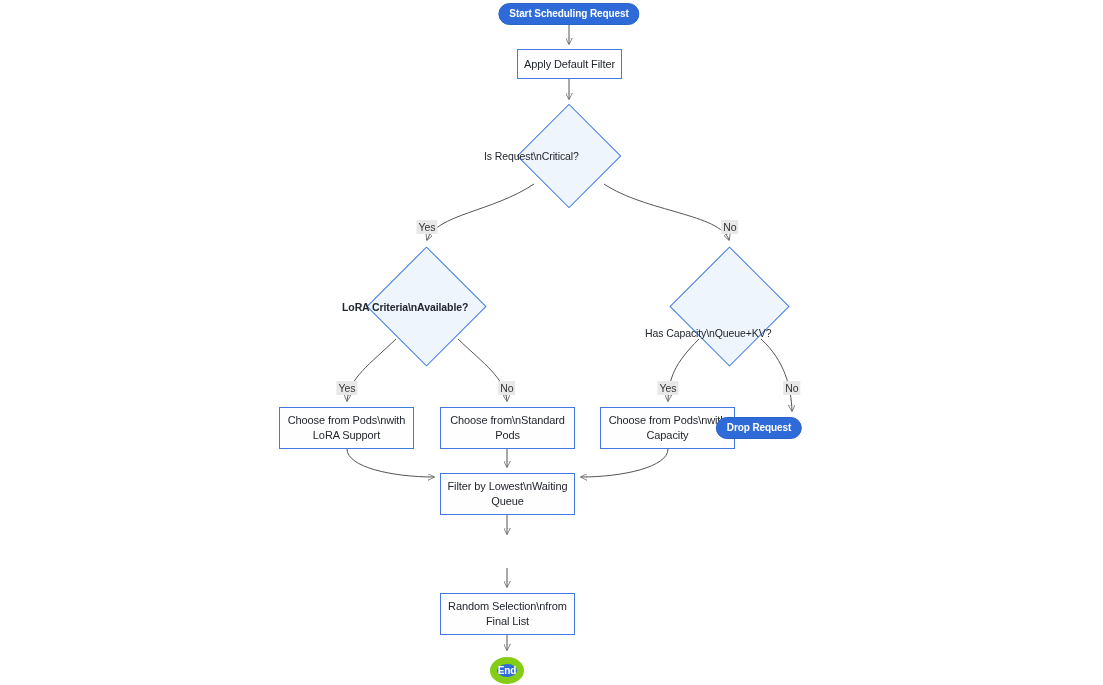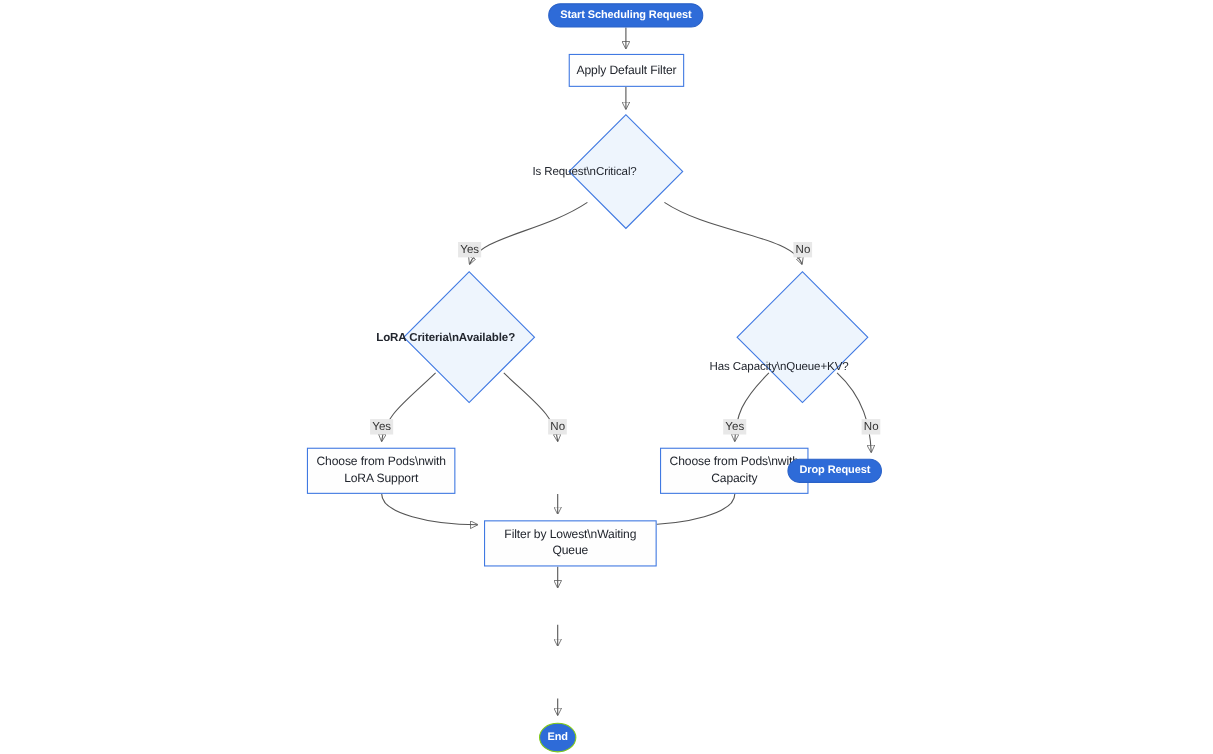--- a/index.html
+++ b/index.html
@@ -16,21 +16,21 @@
   #canvas{position:relative;width:1103px;height:685px;background:#ffffff;overflow:hidden;}
   svg.edges{position:absolute;left:0;top:0;pointer-events:none;}
   svg.edges path{stroke:var(--edge);stroke-width:1;fill:none;}
 
   .node{position:absolute;box-sizing:border-box;display:flex;align-items:center;justify-content:center;
         color:var(--text);font-size:11px;letter-spacing:-0.1px;line-height:1.32;
         text-align:center;white-space:pre;}
   .rect{background:var(--rect-fill);border:1px solid var(--node-border);}
   .pill{background:var(--accent);border:1px solid #2a62c8;color:#ffffff;font-weight:700;
         border-radius:12px;padding:0 10px;height:22px;transform:translateX(-50%);font-size:10px;}
-  .terminal-circle{background:var(--accent);border:1px solid #84cc16;color:#ffffff;font-weight:700;
+  .terminal-circle{background:var(--accent);border:7px solid #84cc16;color:#ffffff;font-weight:700;
         border-radius:50%;width:34px;height:27px;transform:translateX(-50%);font-size:10px;}
   .diamond-shape{position:absolute;box-sizing:border-box;background:var(--diamond-fill);
         border:1px solid var(--node-border);transform:rotate(45deg);}
   .diamond-label{position:absolute;width:170px;transform:translate(-50%,-50%);
         color:var(--text);font-size:10.5px;letter-spacing:-0.1px;white-space:pre;}
   .edge-label{position:absolute;transform:translate(-50%,-50%);background:var(--label-bg);
         color:#333;font-size:10.5px;padding:0px 2px;line-height:14px;}
 </style>
 </head>
 <body>
@@ -68,30 +68,34 @@
 
   <div class="diamond-shape" style="left:384px;top:264px;width:85px;height:85px;"></div>
   <div class="diamond-label" style="left:427px;top:307px;font-weight:bold;">LoRA Criteria\nAvailable?</div>
 
   <div class="diamond-shape" style="left:687px;top:264px;width:85px;height:85px;"></div>
   <div class="diamond-label" style="left:730px;top:307px;margin-top:26px;">Has Capacity\nQueue+KV?</div>
 
   <div class="node rect" style="left:279px;top:407px;width:135px;height:42px;">Choose from Pods\nwith
 LoRA Support</div>
 
+  <div class="node rect" style="left:440px;top:407px;width:135px;height:42px;">Choose from\nStandard
+Pods</div>
 
   <div class="node rect" style="left:600px;top:407px;width:135px;height:42px;">Choose from Pods\nwith
 Capacity</div>
 
   <div class="node pill" style="left:759px;top:417px;">Drop Request</div>
 
-  <div class="node rect" style="left:440px;top:473px;width:157px;height:42px;">Filter by Lowest\nWaiting
+  <div class="node rect" style="left:440px;top:473px;width:135px;height:42px;">Filter by Lowest\nWaiting
 Queue</div>
 
 
+  <div class="node rect" style="left:440px;top:593px;width:135px;height:42px;">Random Selection\nfrom
+Final List</div>
 
   <div class="node terminal-circle" style="left:507px;top:657px;">End</div>
 
   <div class="edge-label" style="left:427px;top:227px;">Yes</div>
   <div class="edge-label" style="left:730px;top:227px;">No</div>
   <div class="edge-label" style="left:347px;top:388px;">Yes</div>
   <div class="edge-label" style="left:507px;top:388px;">No</div>
   <div class="edge-label" style="left:668px;top:388px;">Yes</div>
   <div class="edge-label" style="left:792px;top:388px;">No</div>
 

